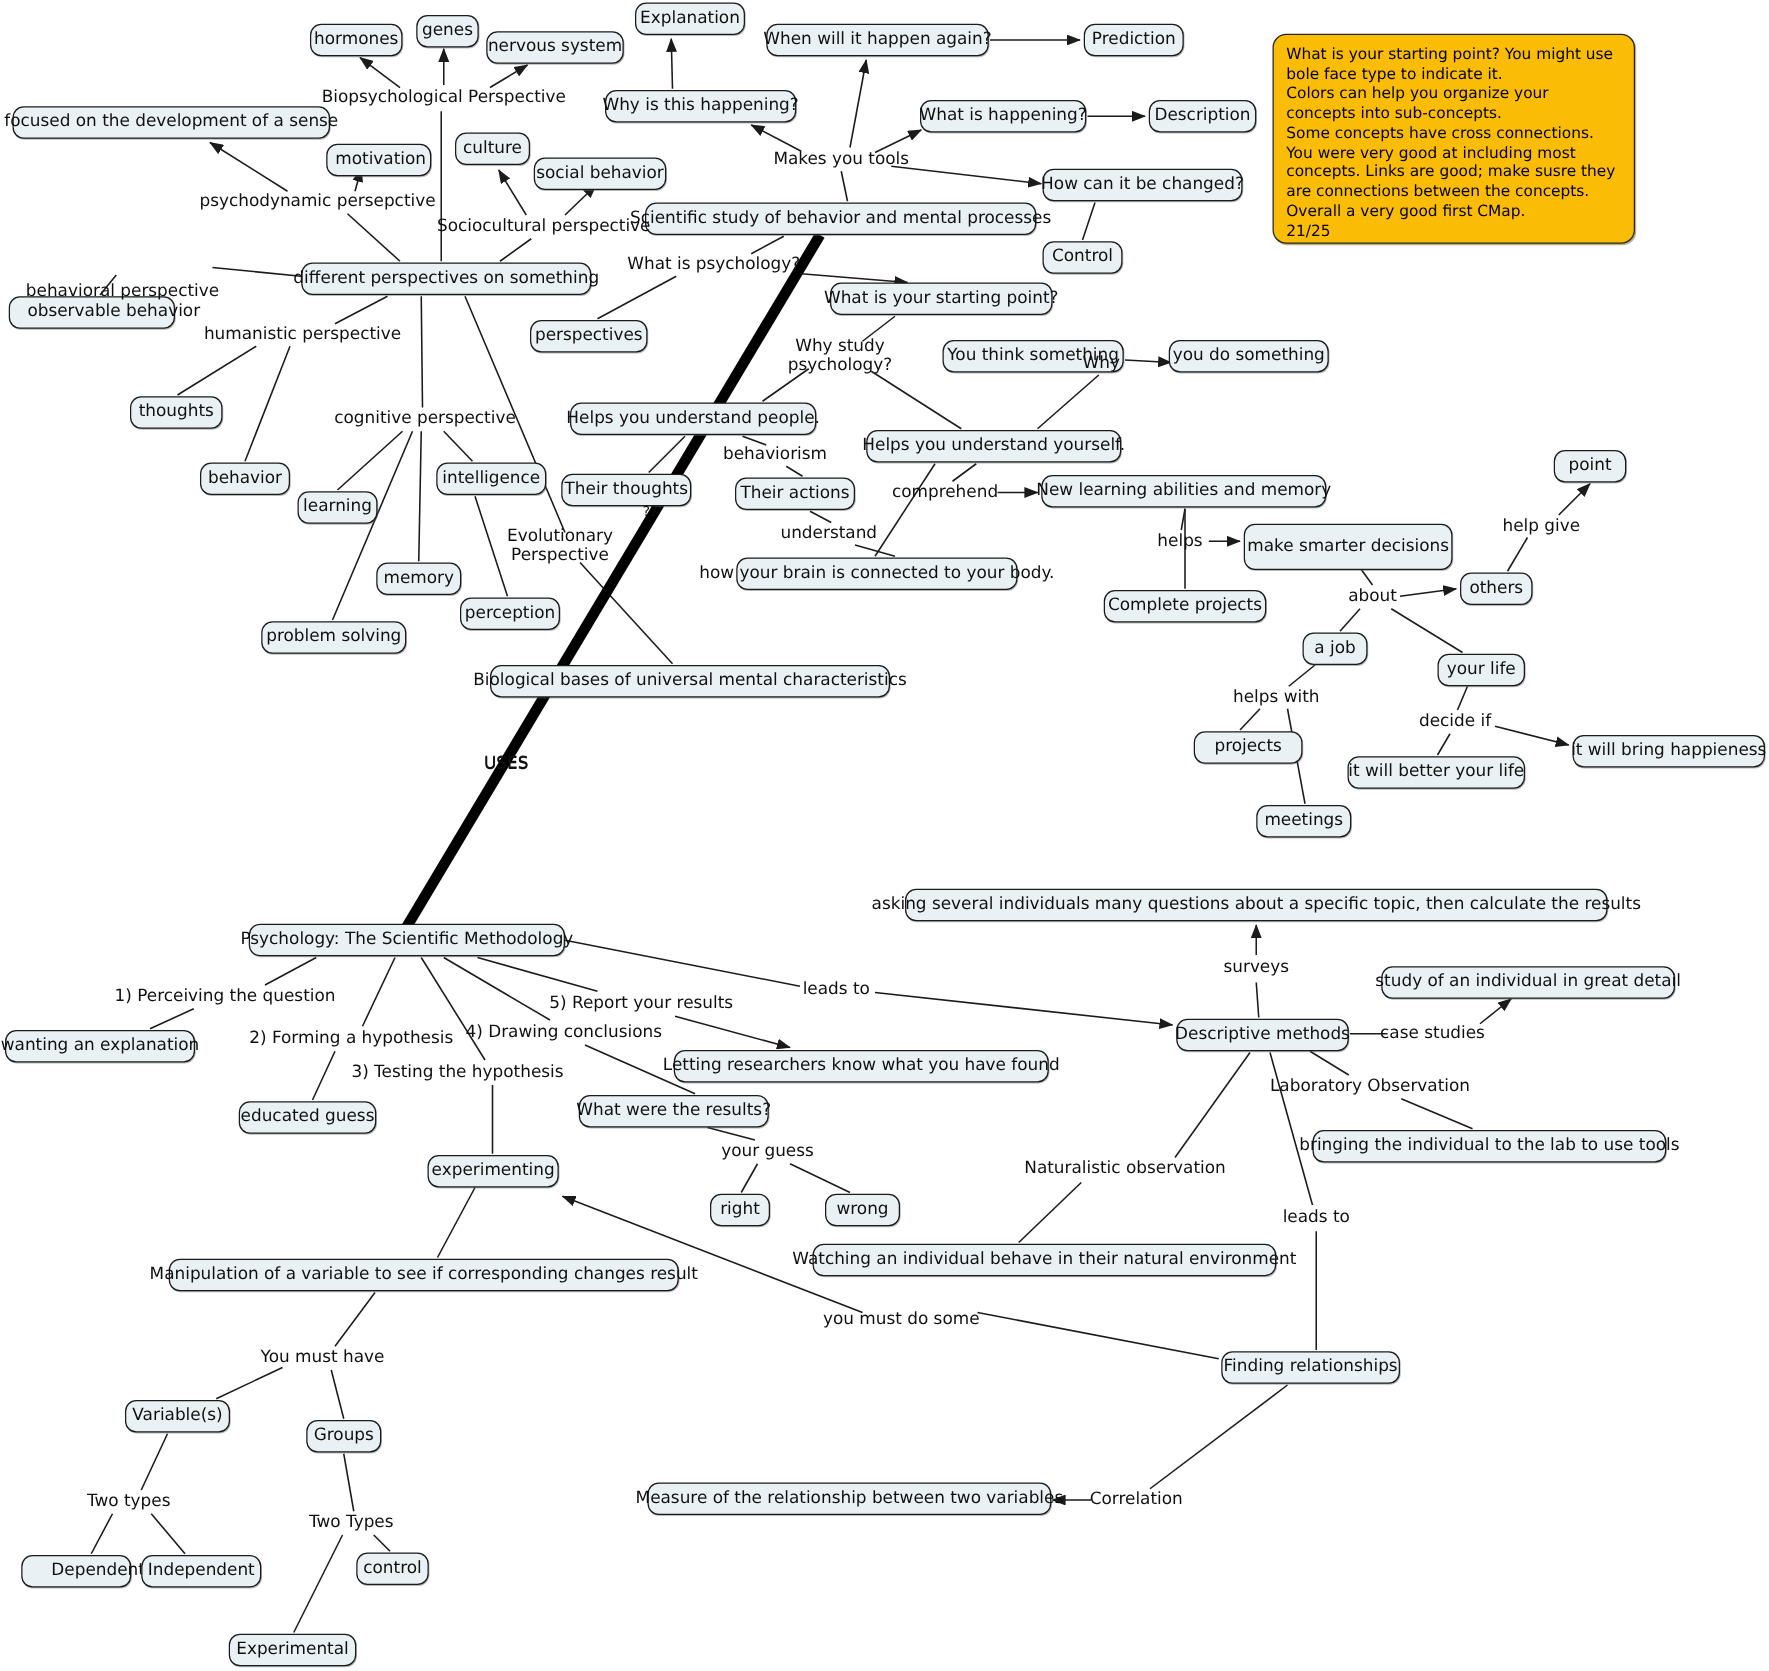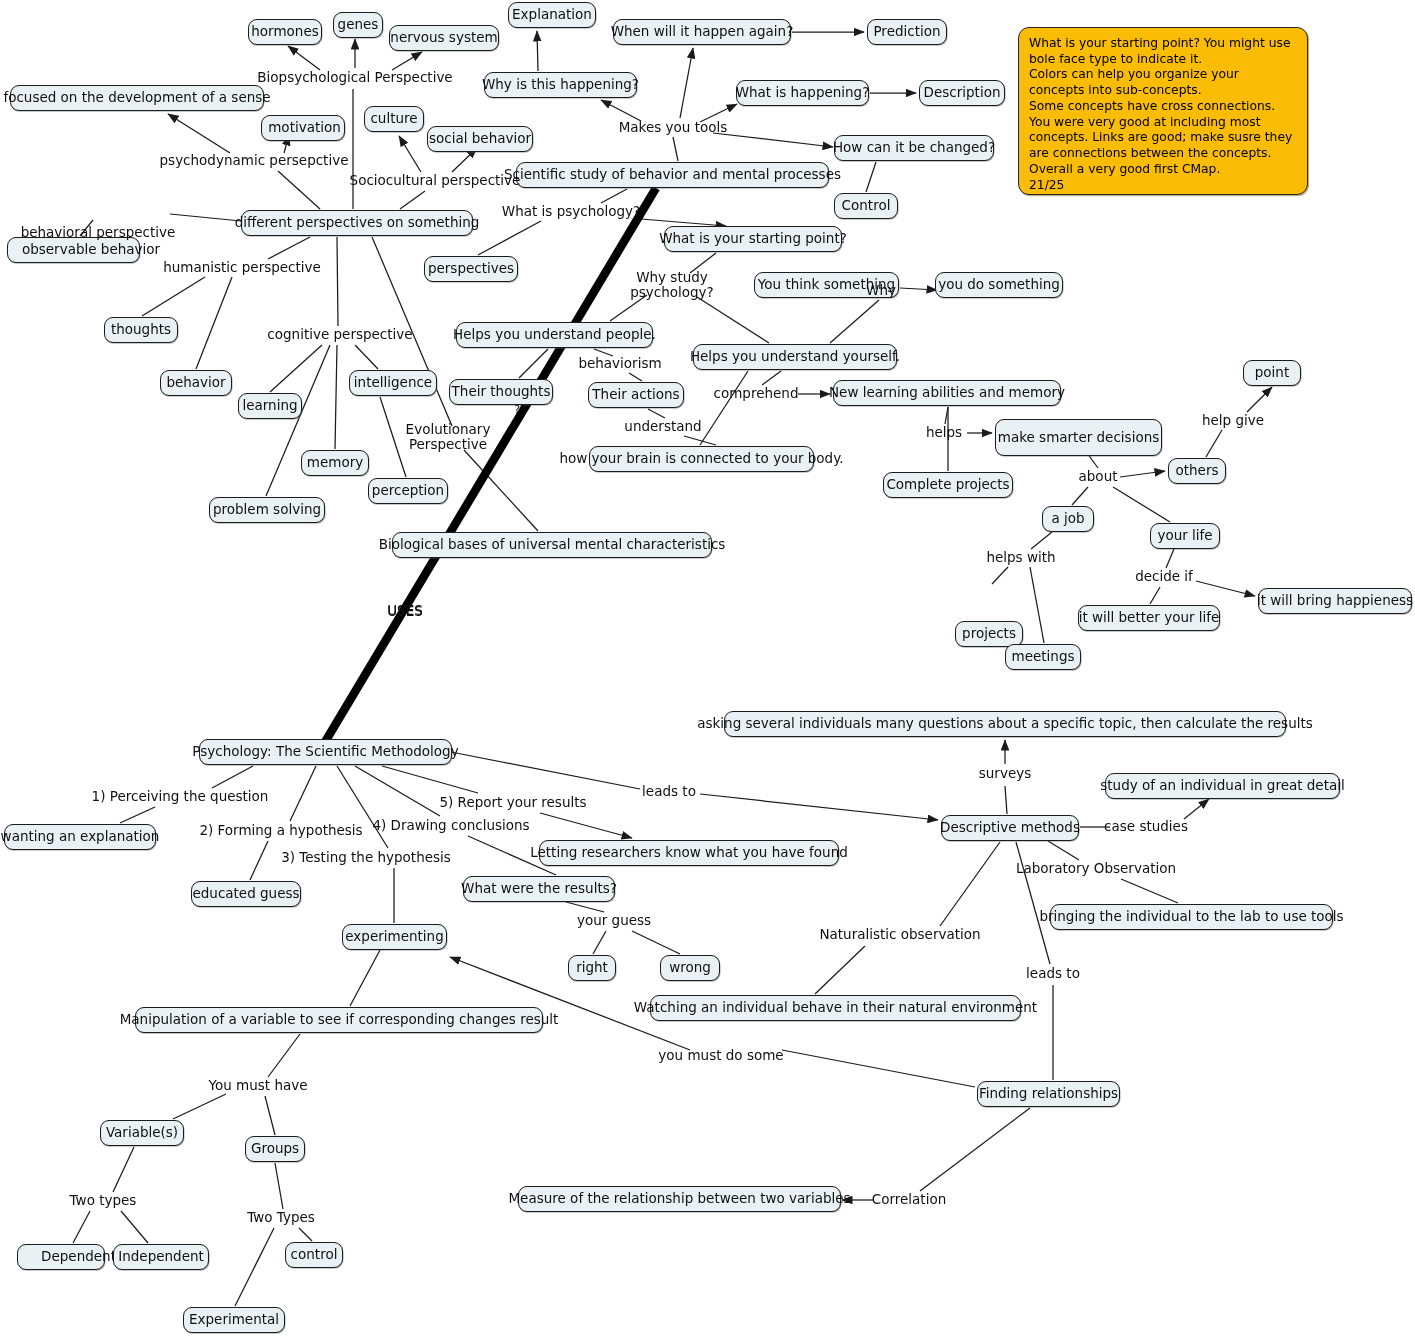--- a/index.html
+++ b/index.html
@@ -229,21 +229,21 @@
       <div class="node" style="left: 301px; top: 450px; width: 68px; height: 26px;">memory</div>
       <div class="node" style="left: 589px; top: 446px; width: 225px; height: 26px;">how your brain is connected to your body.</div>
       <div class="node" style="left: 995px; top: 419px; width: 167px; height: 37px;">make smarter decisions</div>
       <div class="node" style="left: 1168px; top: 458px; width: 58px; height: 26px;">others</div>
       <div class="node" style="left: 368px; top: 478px; width: 80px; height: 26px;">perception</div>
       <div class="node" style="left: 209px; top: 497px; width: 116px; height: 26px;">problem solving</div>
       <div class="node" style="left: 883px; top: 472px; width: 130px; height: 26px;">Complete projects</div>
       <div class="node" style="left: 1042px; top: 506px; width: 52px; height: 26px;">a job</div>
       <div class="node" style="left: 1150px; top: 523px; width: 70px; height: 26px;">your life</div>
       <div class="node" style="left: 392px; top: 532px; width: 320px; height: 26px;">Biological bases of universal mental characteristics</div>
-      <div class="node" style="left: 955px; top: 585px; width: 68px; height: 26px; margin-top: 36px;">projects</div>
+      <div class="node" style="left: 955px; top: 585px; width: 87px; height: 26px;">projects</div>
       <div class="node" style="left: 1078px; top: 605px; width: 142px; height: 26px;">it will better your life</div>
       <div class="node" style="left: 1258px; top: 588px; width: 154px; height: 26px;">it will bring happieness</div>
       <div class="node" style="left: 1005px; top: 644px; width: 76px; height: 26px;">meetings</div>
       <div class="node" style="left: 724px; top: 711px; width: 562px; height: 26px;">asking several individuals many questions about a specific topic, then calculate the results</div>
       <div class="node" style="left: 199px; top: 739px; width: 253px; height: 26px;">Psychology: The Scientific Methodology</div>
       <div class="node" style="left: 1105px; top: 773px; width: 235px; height: 26px;">study of an individual in great detail</div>
       <div class="node" style="left: 4px; top: 824px; width: 152px; height: 26px;">wanting an explanation</div>
       <div class="node" style="left: 941px; top: 815px; width: 138px; height: 26px;">Descriptive methods</div>
       <div class="node" style="left: 539px; top: 840px; width: 300px; height: 26px;">Letting researchers know what you have found</div>
       <div class="node" style="left: 463px; top: 876px; width: 152px; height: 26px;">What were the results?</div>

